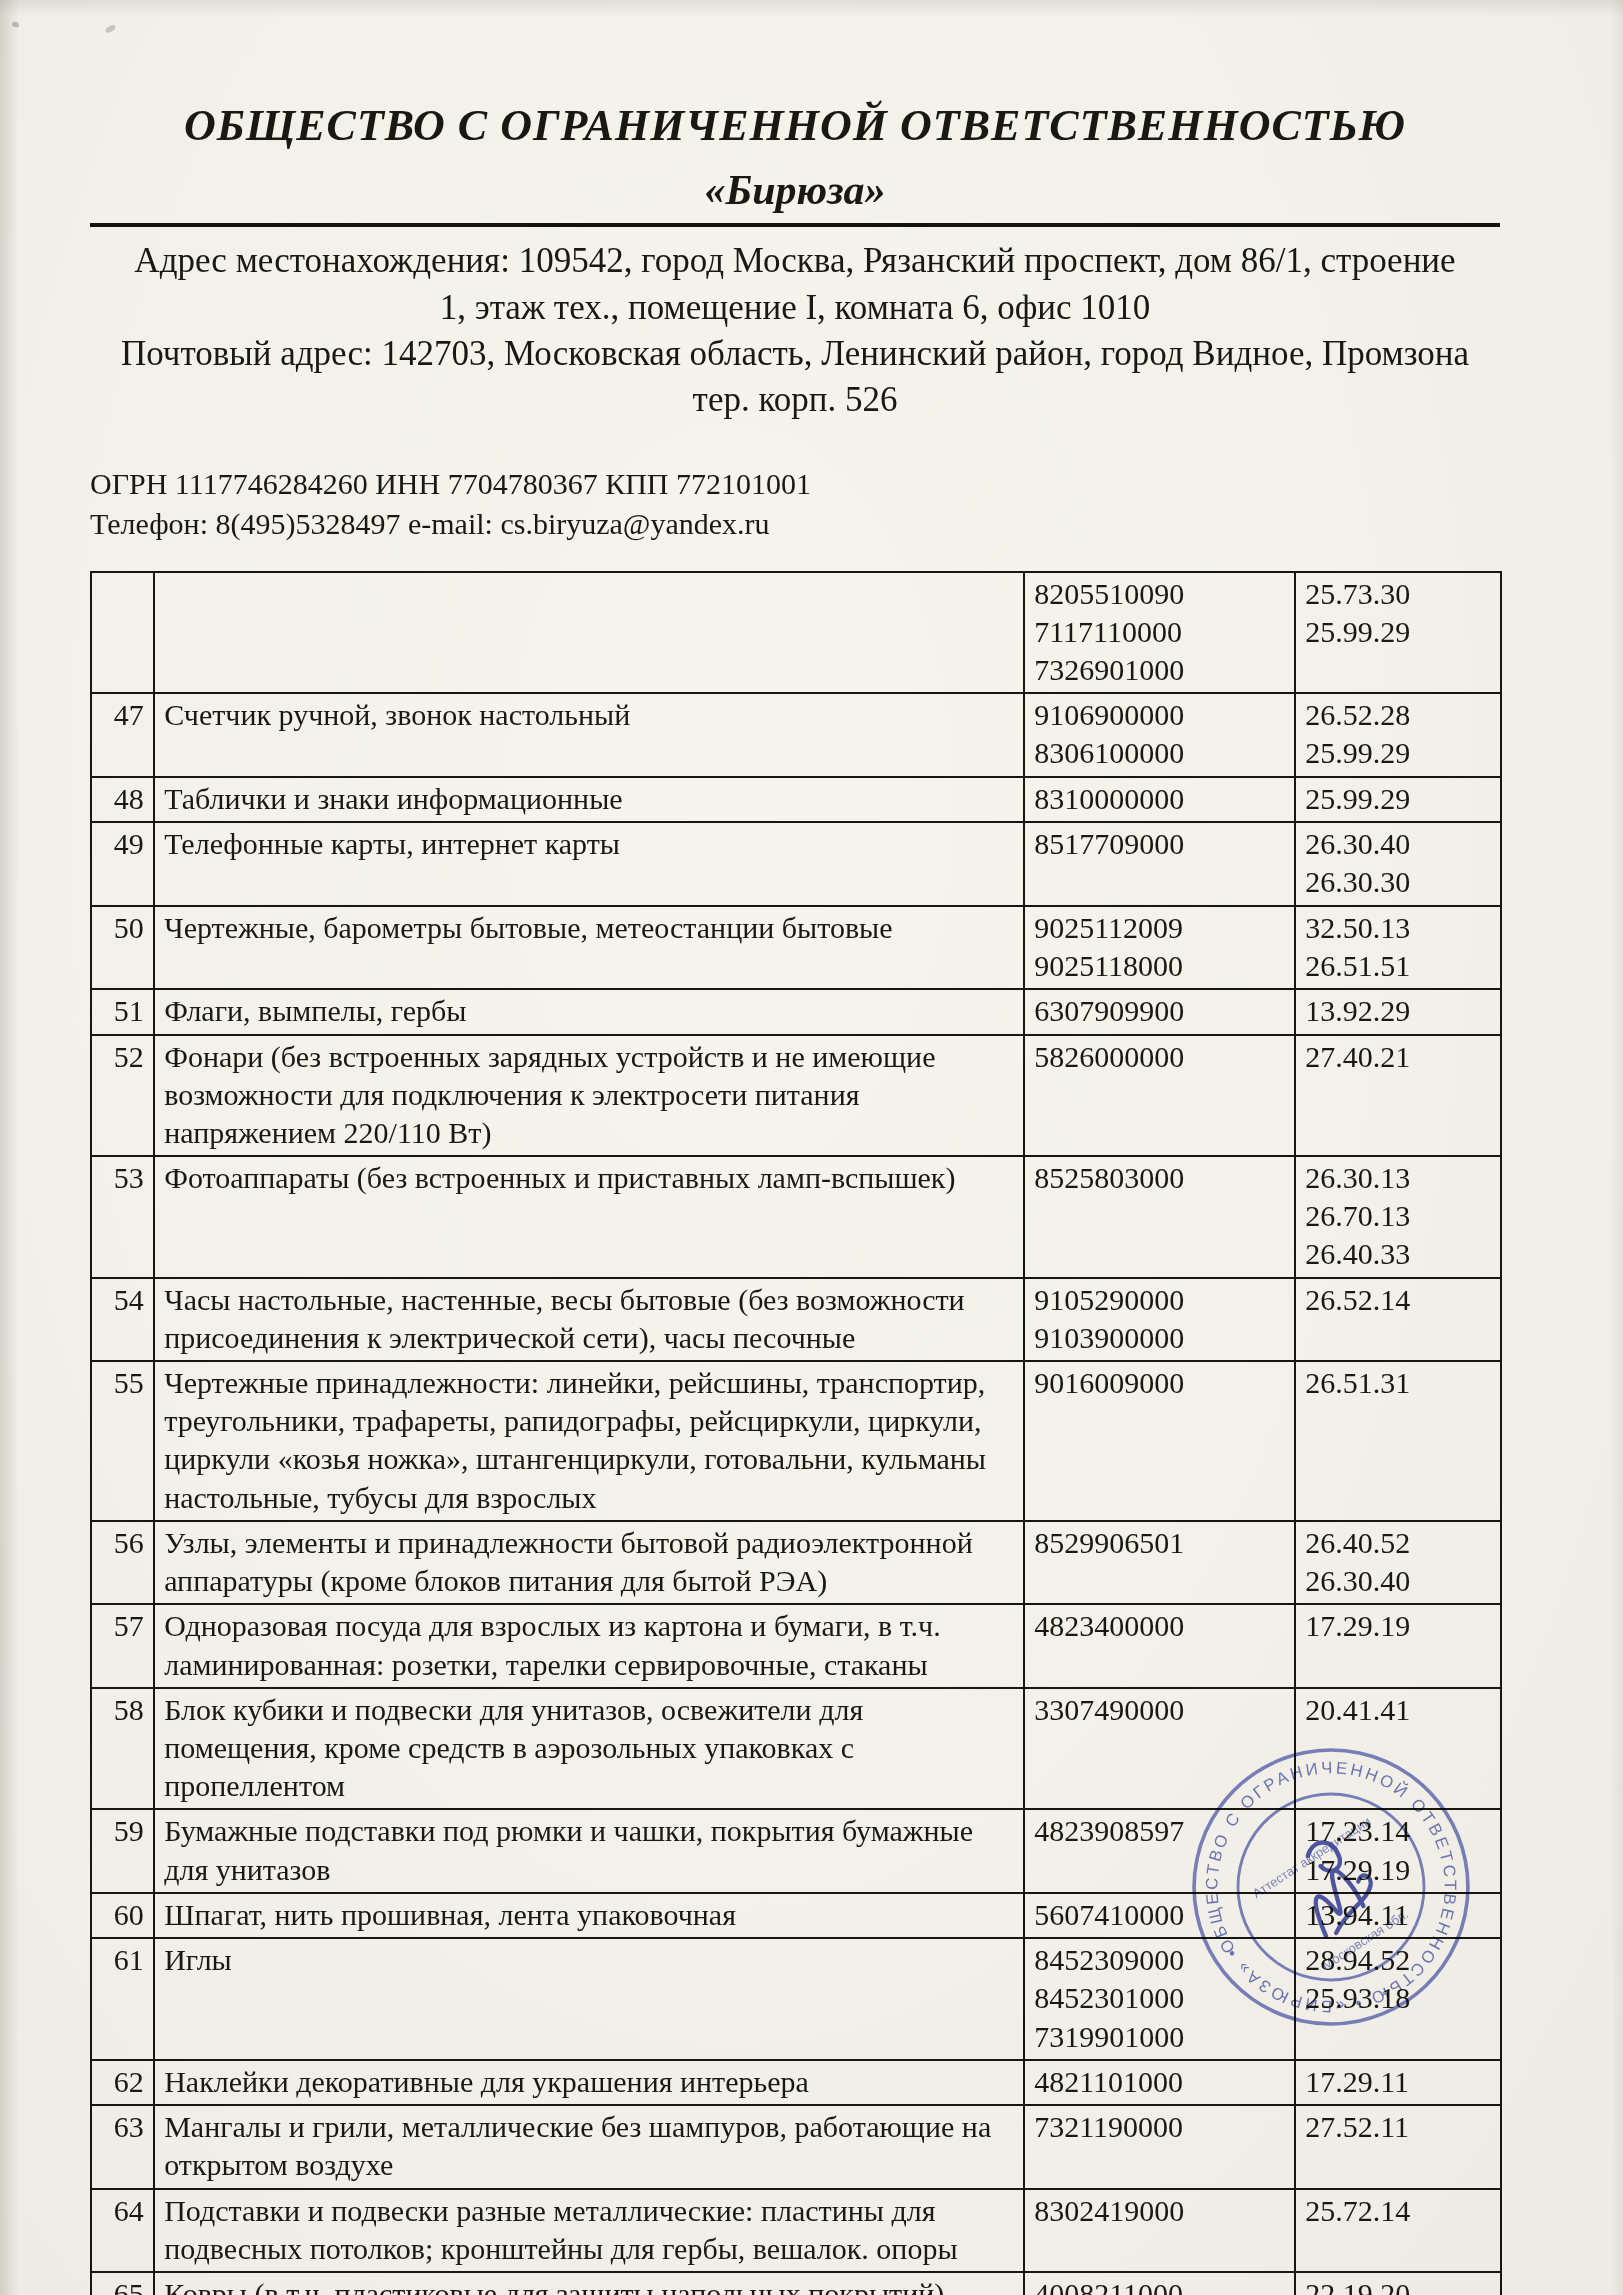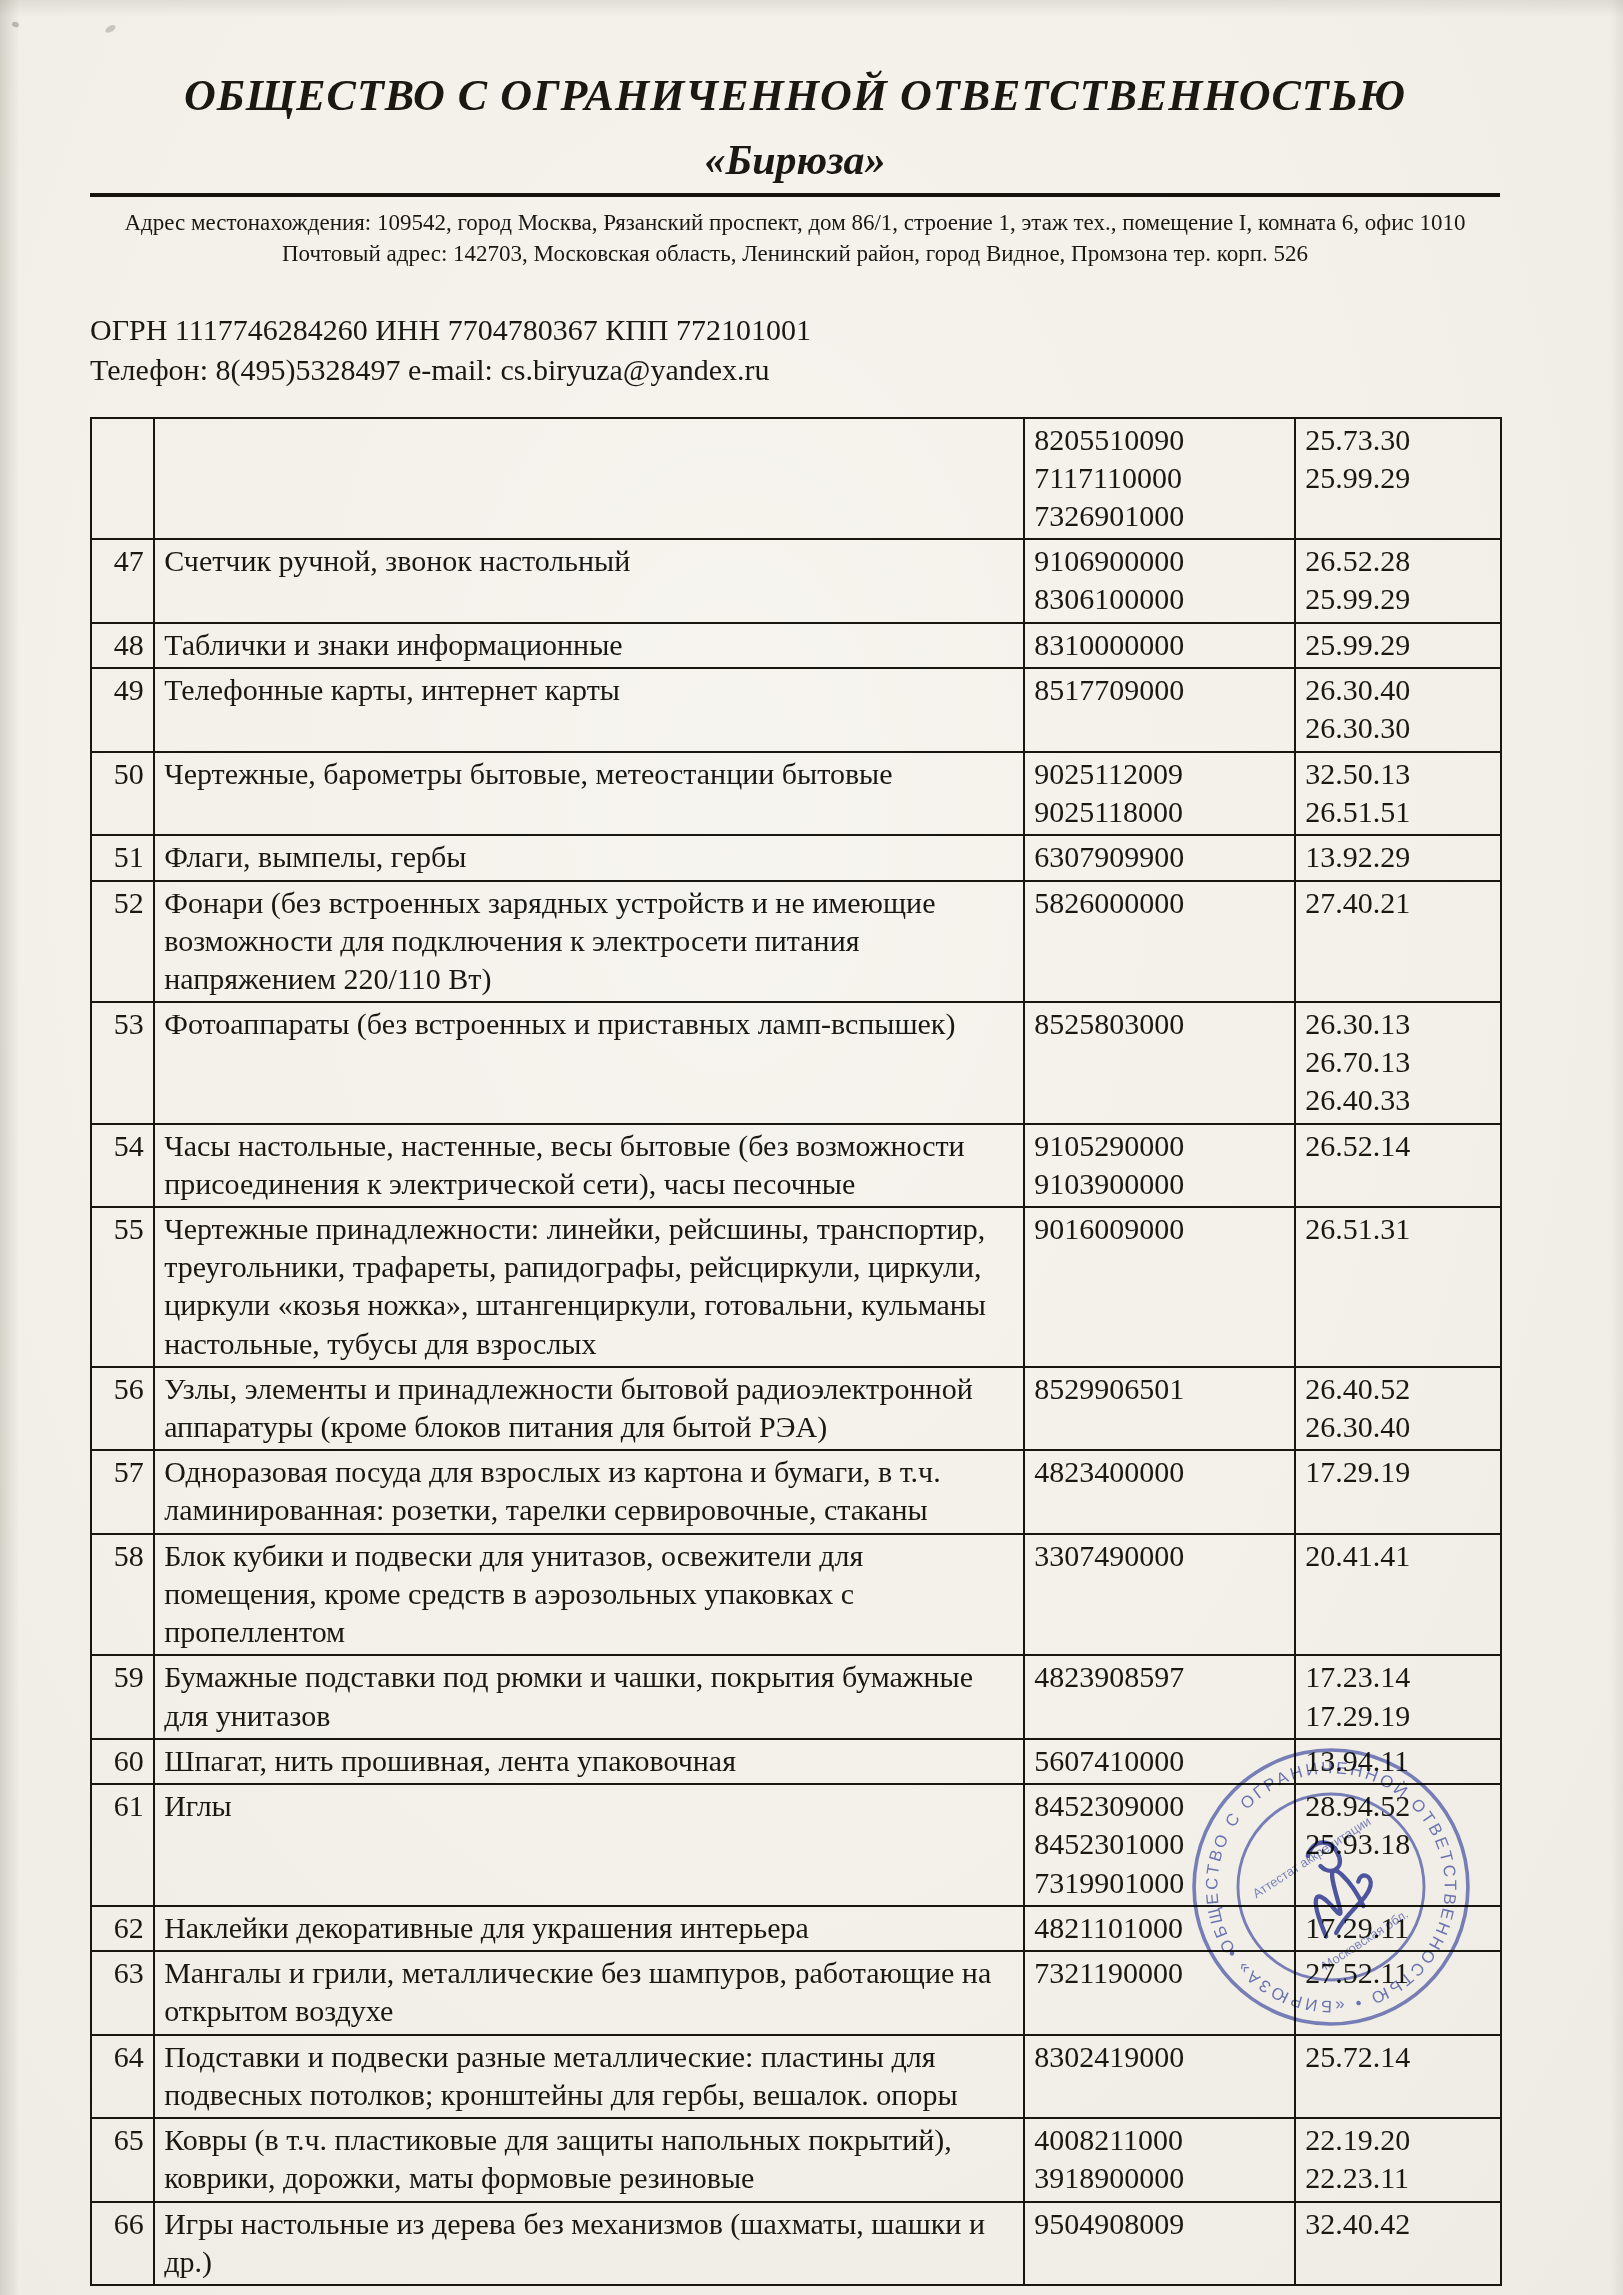--- a/index.html
+++ b/index.html
@@ -18,34 +18,34 @@
       linear-gradient(180deg, rgba(110,105,92,.14) 0px, rgba(110,105,92,0) 17px),
       linear-gradient(270deg, rgba(110,105,92,.10) 0px, rgba(110,105,92,0) 13px),
       radial-gradient(ellipse at 45% 35%, #f6f4ee 0%, #f2f0e9 55%, #edebe3 100%);
   }
   .artifact{position:absolute;border-radius:50%;background:rgba(90,88,80,.35);}
   .a1{left:11.8px;top:22px;width:6.5px;height:5.2px;transform:rotate(20deg);}
   .a2{left:105px;top:26px;width:10.5px;height:5.9px;transform:rotate(-30deg);background:rgba(90,88,80,.28);}
 
   .content{position:absolute;left:90px;top:0;width:1410px;}
 
-  .header{text-align:center;padding-top:71px;}
+  .header{text-align:center;padding-top:101px;}
   .org-title{
     font-size:44px;font-weight:bold;font-style:italic;
     letter-spacing:1px;line-height:1.15;
   }
   .org-name{
     font-size:42px;font-weight:bold;font-style:italic;
     margin-top:15px;line-height:1.1;
   }
   .head-rule{width:1410px;height:3.3px;background:#14130e;margin:10.5px auto 11.8px;}
 
   .addr-block{
     width:1354px;margin:0 auto;text-align:center;
-    font-size:23px;line-height:1.32;
+    font-size:35px;line-height:1.32;
   }
   .reg-block{
     margin-top:41px;text-align:left;font-size:30px;line-height:1.32;
   }
 
   table.products{
     border-collapse:collapse;table-layout:fixed;
     width:1410px;margin-top:27.5px;
     font-size:30px;line-height:1.27;
   }

